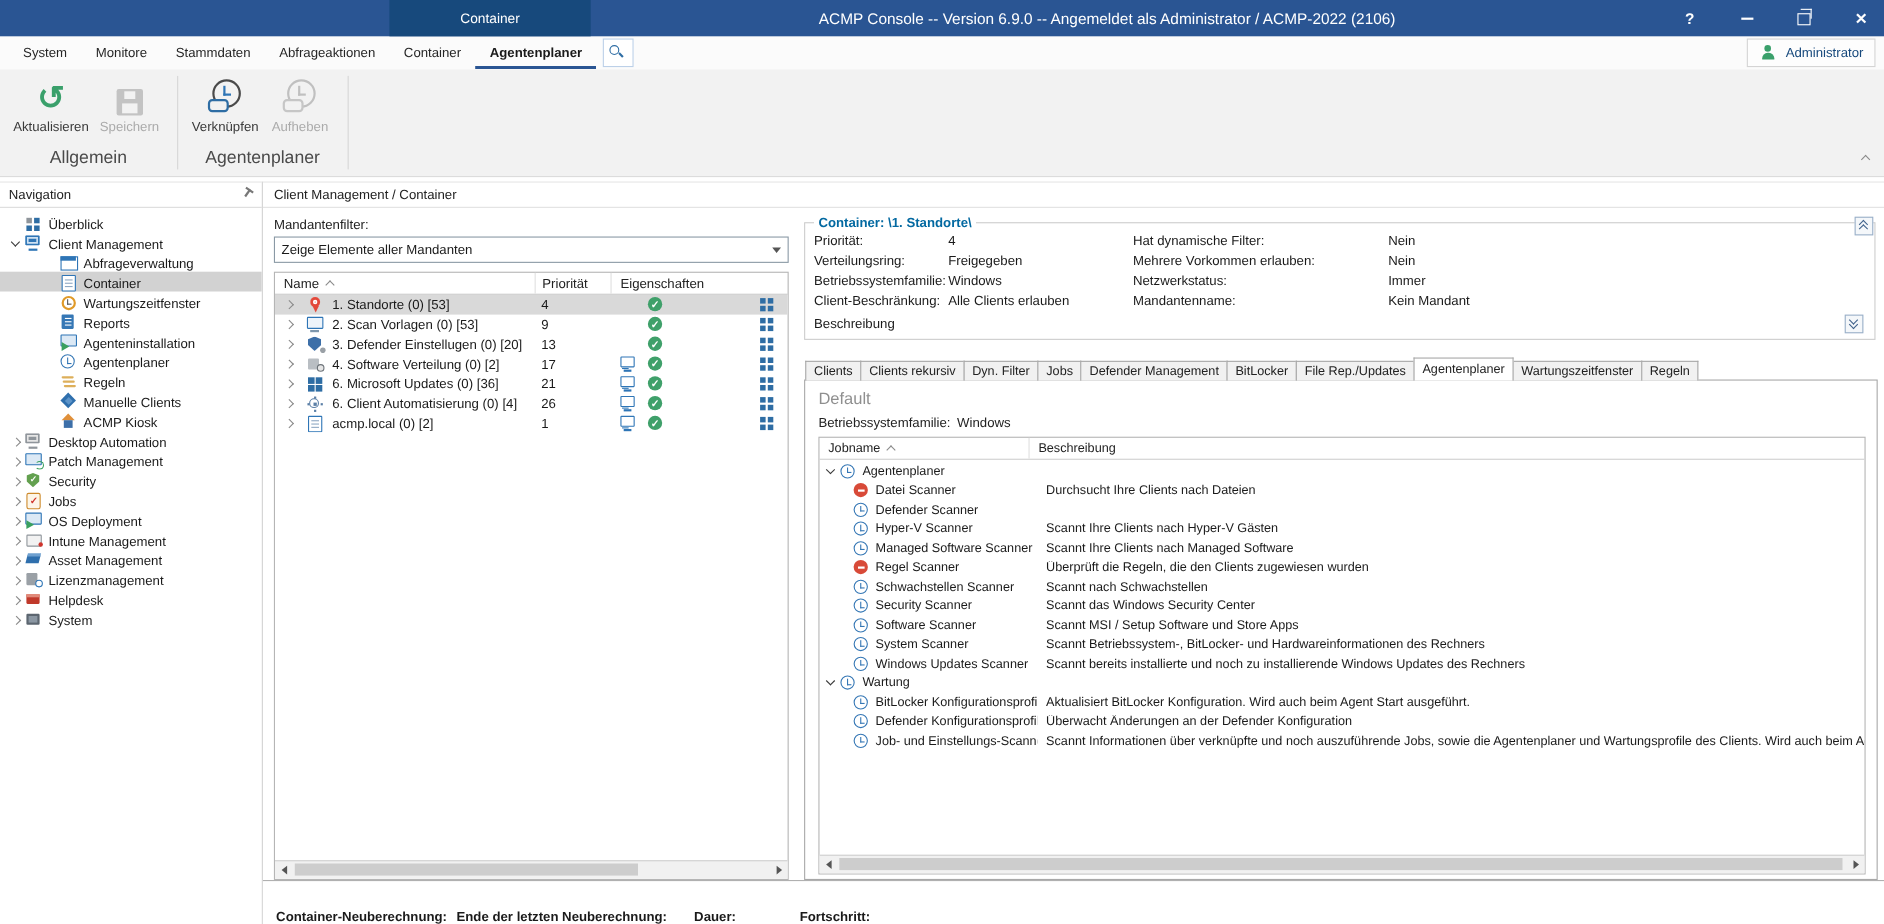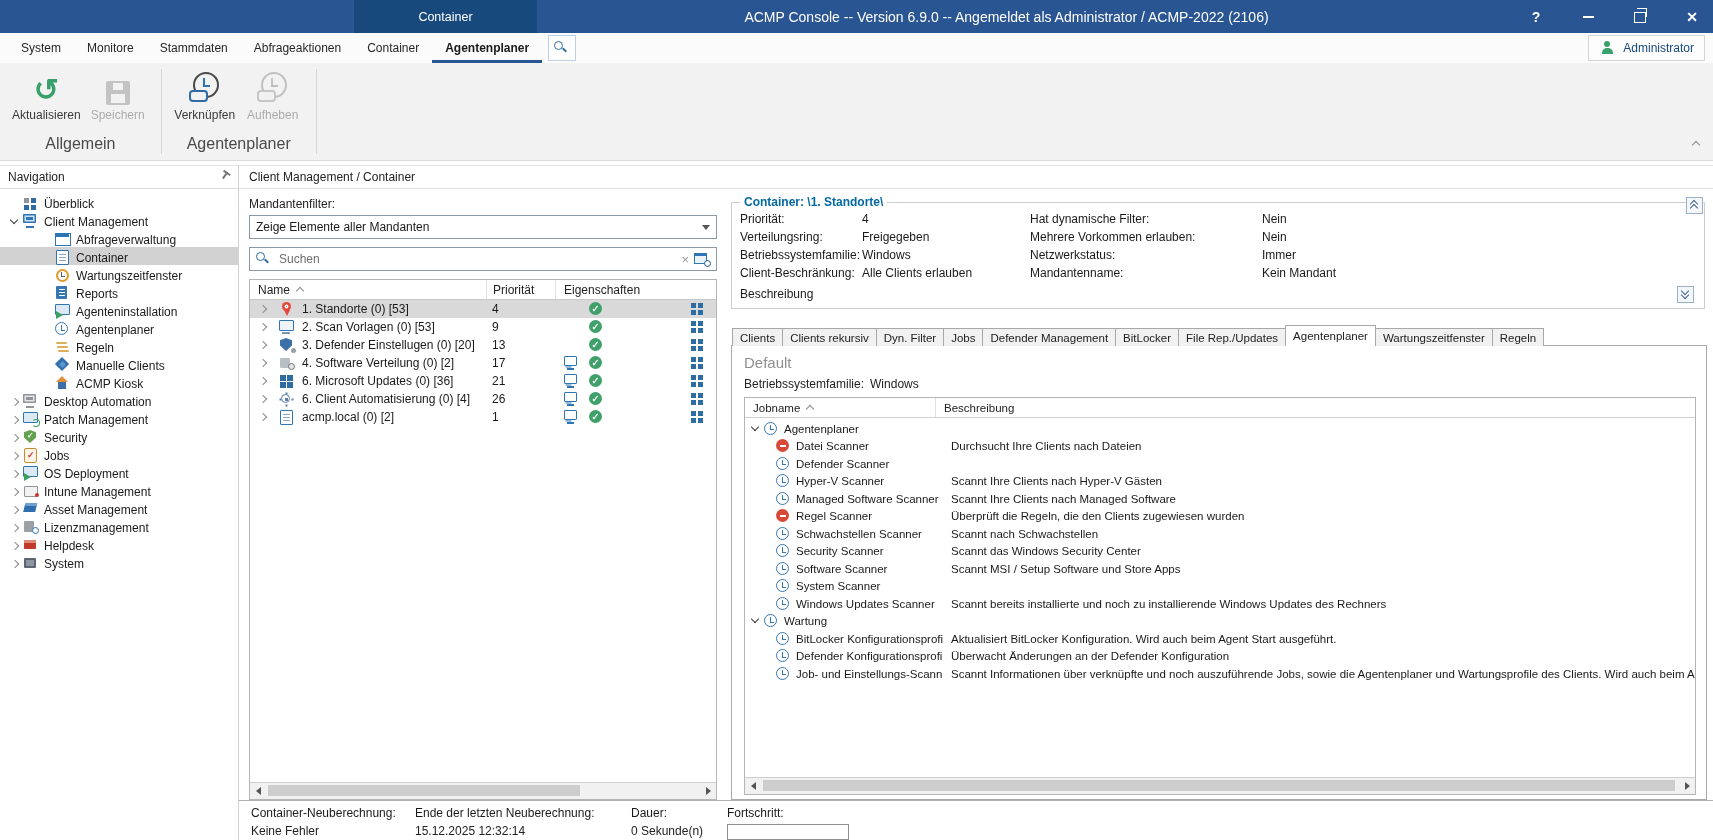--- a/index.html
+++ b/index.html
@@ -198,21 +198,21 @@
   .jh-desc{flex:1;padding-left:8px;}
   .jrows{flex:1;overflow:hidden;padding-top:2px;}
   .jrow{height:17.5px;display:flex;align-items:center;font-size:11.5px;}
   .jr-name{width:182px;display:flex;align-items:center;overflow:hidden;white-space:nowrap;flex:none;}
   .jr-name .ic{margin-right:3px;}
   .jr-desc{flex:1;padding-left:8px;white-space:nowrap;overflow:hidden;}
 
   
   .statusbar{height:34px;border-top:1px solid #b0b0b0;flex:none;display:flex;padding:5px 0 0 12px;overflow:hidden;background:#fff;}
   .st-col{display:flex;flex-direction:column;}
-  .st-col .st-label{font-weight:normal;color:#1a1a1a;white-space:nowrap;}
+  .st-col .st-label{font-weight:bold;color:#1a1a1a;white-space:nowrap;margin-top:20px;}
   .st-col .st-value{margin-top:4px;white-space:nowrap;color:#222;}
   .st-c1{width:164px;}
   .st-c2{width:216px;}
   .st-c3{width:96px;}
   .progress{margin-top:4px;width:118px;height:14px;border:1px solid #8f8f8f;padding:1px;background:#fff;}
   .progress .fill{height:100%;background:#3db54a;}
 </style>
 </head>
 <body>
 
@@ -452,26 +452,20 @@
     <div class="content-area">
       <div class="content-header">Client Management / Container</div>
       <div class="content-body">
 
         <div class="mid-panel">
           <div class="field-label">Mandantenfilter:</div>
           <div class="dropdown">
             <span>Zeige Elemente aller Mandanten</span>
             <span class="dd-arrow"></span>
           </div>
-          <div class="searchbox">
-            <span class="ic ic-search14"></span>
-            <input type="text" placeholder="Suchen" style="">
-            <span class="clear-x">×</span>
-            <span class="ic ic-advsearch"></span>
-          </div>
           <div class="listbox">
             <div class="lheader">
               <div class="lh-name">
                 <span>Name</span>
                 <span class="sort-up"></span>
               </div>
               <div class="lh-prio">
                   <span>Priorität</span>
                 </div>
               <div class="lh-props">
@@ -785,20 +779,21 @@
                     </div>
                     <div class="jr-desc">Scannt MSI / Setup Software und Store Apps</div>
                   </div>
 
                   <div class="jrow" style="padding-left: 16px;">
                     <div class="jr-name">
                       <span class="chev none"></span>
                       <span class="ic ic-clock"></span>
                       <span>System Scanner</span>
                     </div>
+                    <div class="jr-desc">Scannt Betriebssystem-, BitLocker- und Hardwareinformationen des Rechners</div>
                   </div>
 
                   <div class="jrow" style="padding-left: 16px;">
                     <div class="jr-name">
                       <span class="chev none"></span>
                       <span class="ic ic-clock"></span>
                       <span>Windows Updates Scanner</span>
                     </div>
                     <div class="jr-desc">Scannt bereits installierte und noch zu installierende Windows Updates des Rechners</div>
                   </div>

